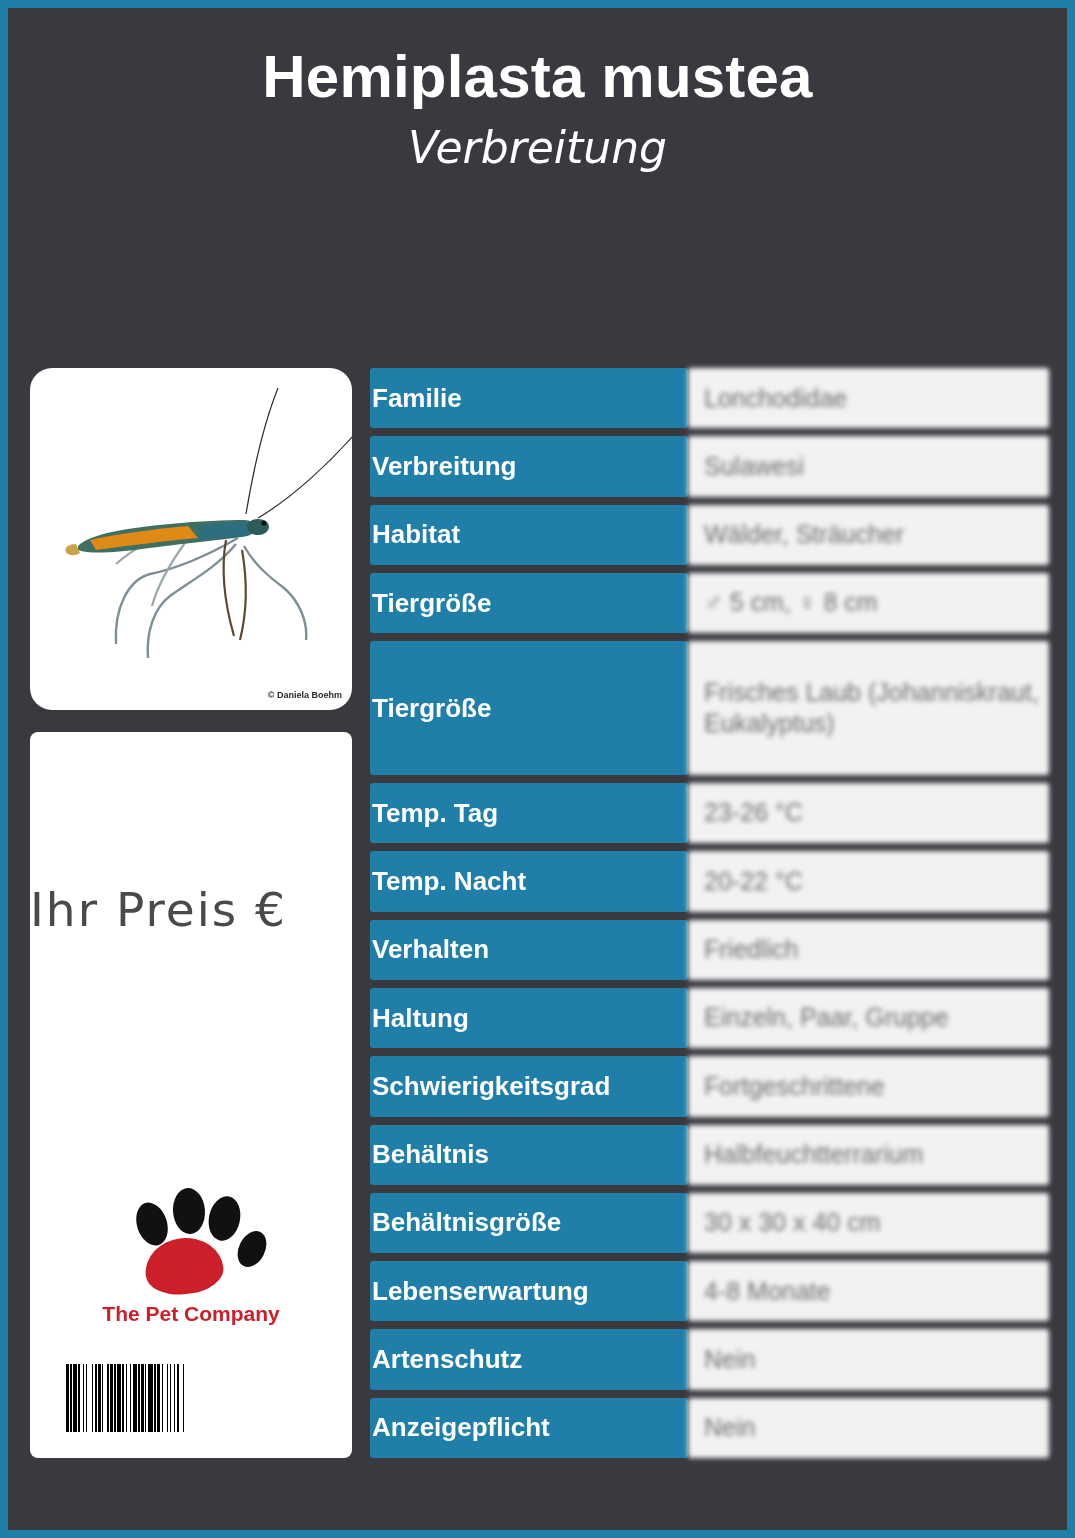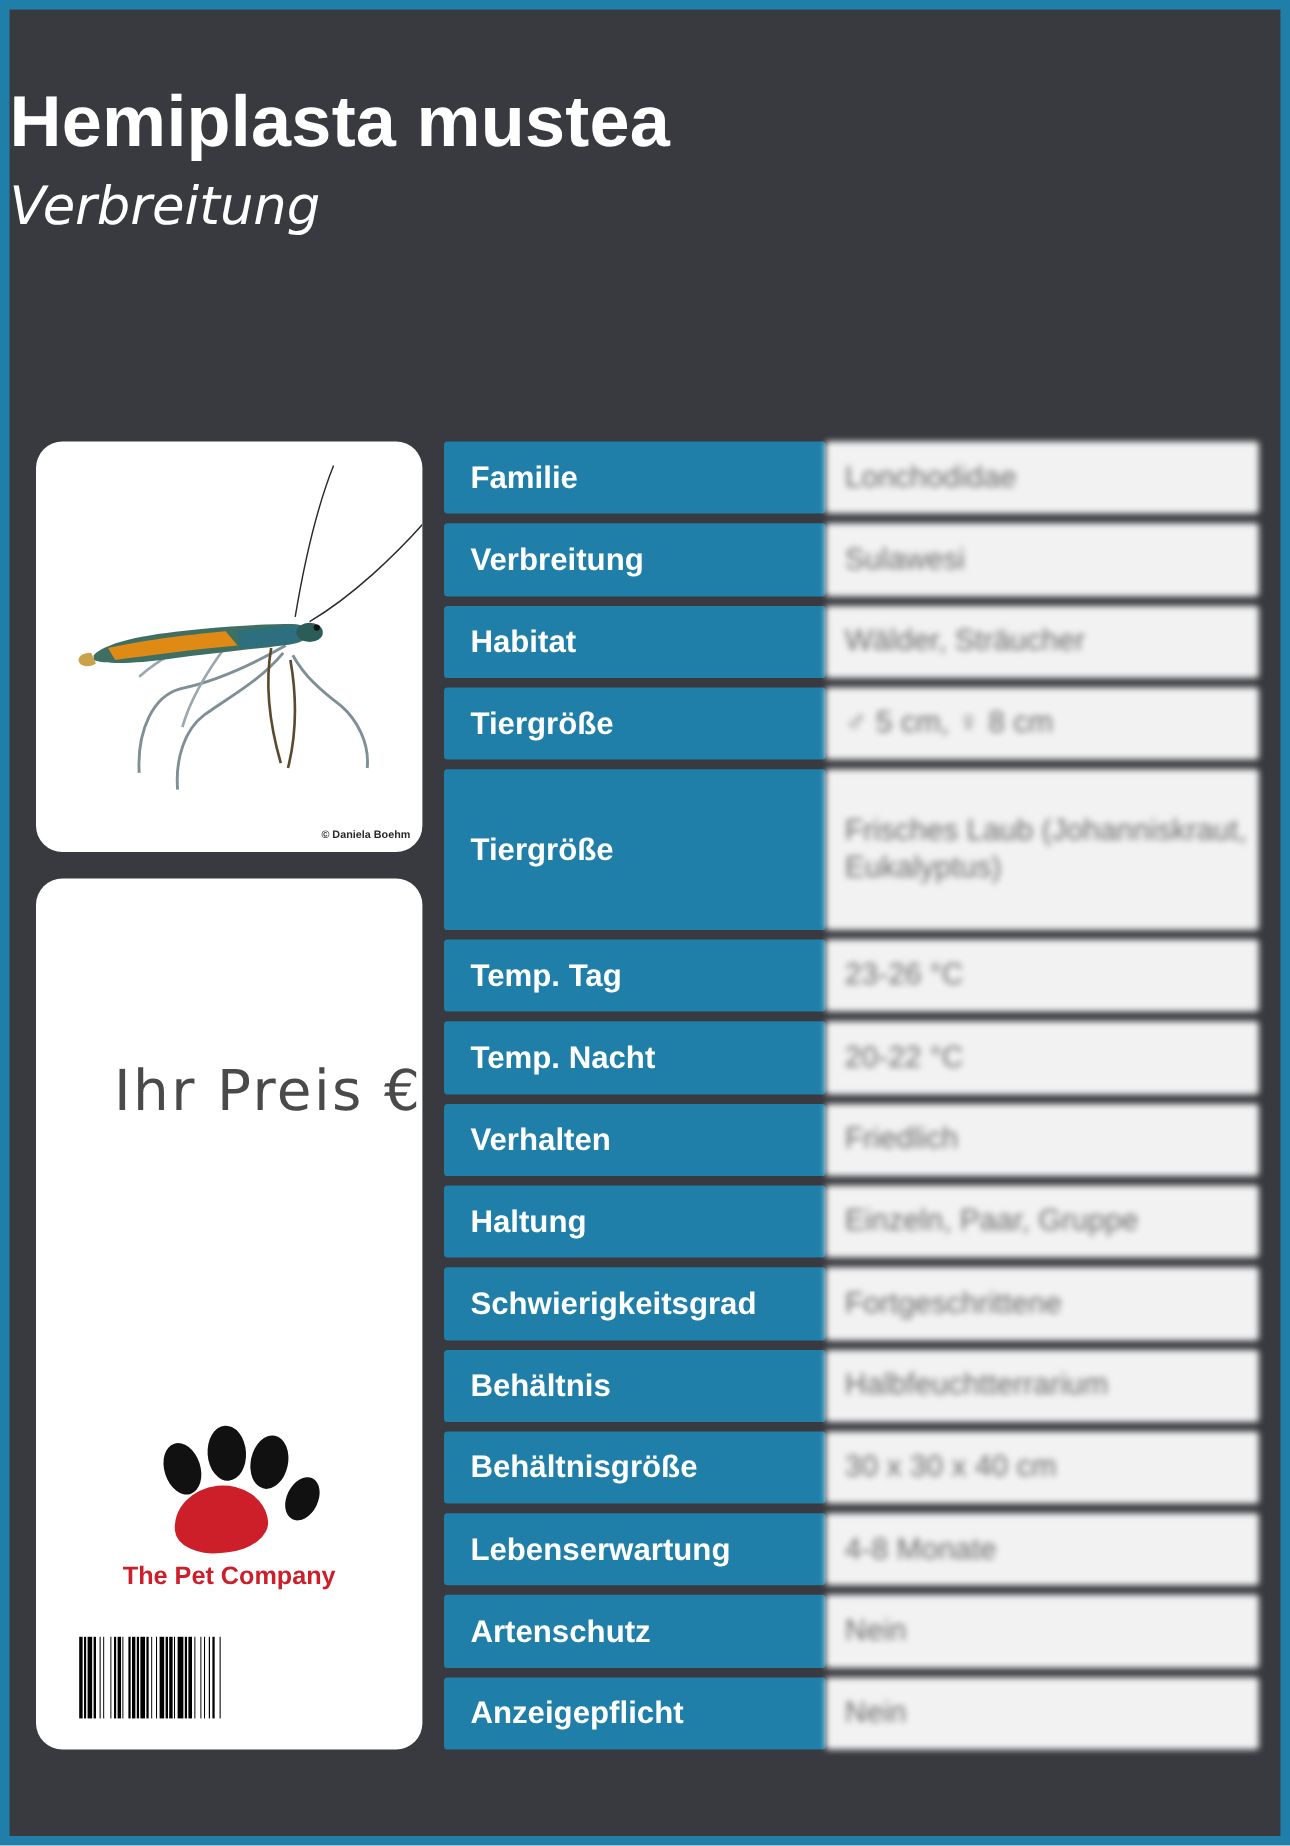--- a/index.html
+++ b/index.html
@@ -22,22 +22,22 @@
   .inner {
     position: relative;
     width: 100%;
     height: 100%;
     background: #383a3f;
     box-sizing: border-box;
   }
 
   
   .header {
-    padding-top: 62px;
-    text-align: left;
+    padding-top: 37px;
+    text-align: center;
   }
   .title {
     color: #ffffff;
     font-size: 60px;
     font-weight: bold;
     line-height: 1.05;
     letter-spacing: 0.2px;
   }
   .subtitle {
     color: #ffffff;
@@ -94,27 +94,27 @@
     position: absolute;
     left: 0;
     top: 0;
     width: 100%;
     height: 100%;
   }
 
   
   .price-card {
     background: #ffffff;
-    border-radius: 22px;
+    border-radius: 8px;
     margin-top: 22px;
     flex: 1 1 auto;
     position: relative;
     display: flex;
     flex-direction: column;
-    align-items: flex-end;
+    align-items: flex-start;
     overflow: hidden;
   }
   .price-text {
     margin-top: 150px;
     font-size: 47px;
     color: #4a4a4a;
     font-family: "DejaVu Sans", sans-serif;
     letter-spacing: 2px;
     white-space: nowrap;
   }
@@ -186,21 +186,21 @@
   .row.tall { flex: 2.45 1 auto; }
   .cell-key {
     width: 318px;
     flex: 0 0 318px;
     background: #1f7fa8;
     color: #ffffff;
     font-weight: bold;
     font-size: 26px;
     display: flex;
     align-items: center;
-    padding-left: 22px;
+    padding-left: 2px;
     box-sizing: border-box;
     border-radius: 3px;
   }
   .cell-val {
     flex: 1 1 auto;
     background: #f2f2f2;
     color: #6d6d6d;
     font-size: 25px;
     display: flex;
     align-items: center;

